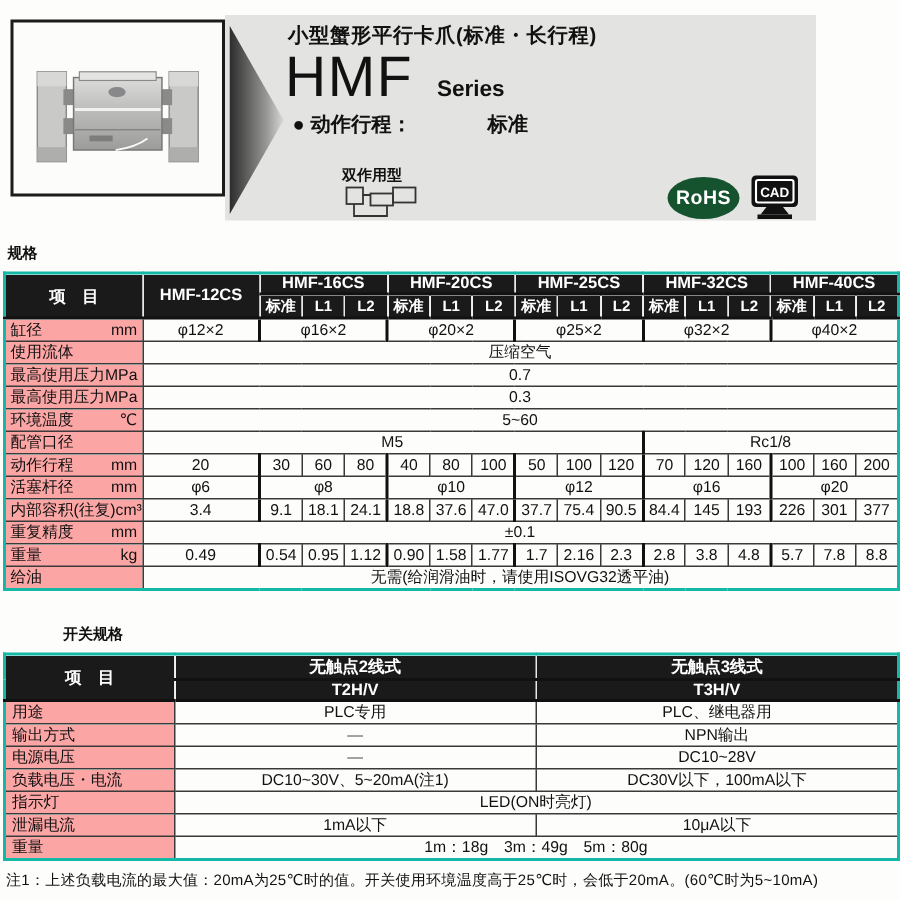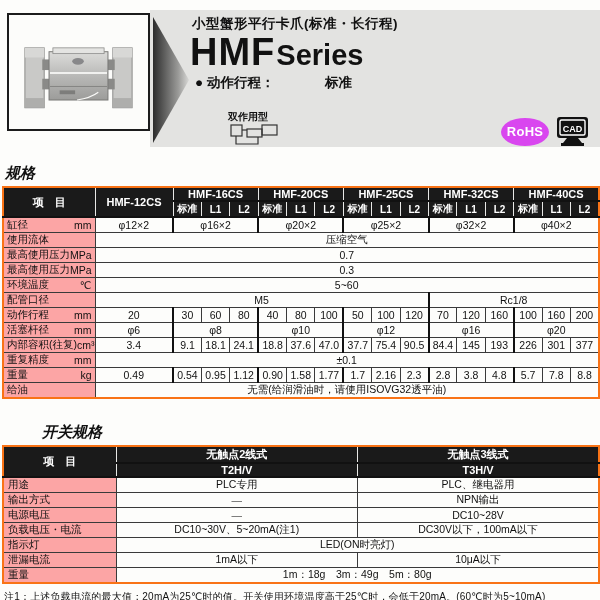--- a/index.html
+++ b/index.html
@@ -1,48 +1,48 @@
 <!DOCTYPE html>
 <html><head>
 <meta charset="utf-8">
 <style>
   * { box-sizing: border-box; margin: 0; padding: 0; }
   html,body { background:#fff; }
   body { font-family: "Liberation Sans", "DejaVu Sans", sans-serif; color:#111; }
   .page { position:relative; width:600px; height:600px; background:#fdfdfb; overflow:hidden; }
 
   
-  .hdr { position:relative; width:600px; height:152px; }
+  .hdr { position:relative; width:544px; height:152px; }
   .band { position:absolute; left:150px; right:0; top:10px; height:137px; background:#e3e3e1; }
   .photo-box { position:absolute; left:7px; top:13px; width:143px; height:118px;
                background:#fcfcfa; border:2px solid #1c1c1c; z-index:2; }
   .photo-box svg { display:block; width:100%; height:100%; }
   .arrow { position:absolute; left:153px; top:17px; z-index:1; }
   .subtitle { position:absolute; left:192px; top:15px; font-size:13.5px; font-weight:bold; letter-spacing:0.5px; }
   .series-line { position:absolute; left:190px; top:31px; white-space:nowrap; }
-  .series-name { font-size:38px; font-weight:bold; letter-spacing:1px; }
-  .series-suffix { font-size:29px; font-weight:bold; margin-left:1px; }
+  .series-name { font-size:38px; font-weight:normal; letter-spacing:1px; }
+  .series-suffix { font-size:15px; font-weight:bold; margin-left:16px; }
   .stroke-block { position:absolute; left:195px; top:74px; font-size:13.5px; font-weight:bold; }
   .stroke-row { display:flex; line-height:17px;gap:44px; }
   .stroke-lead { width:86px; }
   .stroke-name { width:58px; }
   .action-type { position:absolute; left:228px; top:110px; font-size:10px; font-weight:bold; }
   .symbol { position:absolute; left:228px; top:121px; }
   .badges { position:absolute; right:10px; top:116px; display:flex; align-items:center; gap:7px; }
-  .rohs { width:48px; height:28px; background:#d946ef; color:#fff; border-radius:50%;
+  .rohs { width:48px; height:28px; background:#14532d; color:#fff; border-radius:50%;
           display:flex; align-items:center; justify-content:center;
           font-size:13px; font-weight:bold; letter-spacing:0.3px; }
 
   
-  h2.sec { font-size:15px; font-weight:bold; line-height:1; margin:13px 0 6px 5px;font-style:italic; }
+  h2.sec { font-size:10px; font-weight:bold; line-height:1; margin:13px 0 6px 5px; }
   h2.sw { margin-top:25px;margin-left:42px; }
 
   
   table { border-collapse:collapse; table-layout:fixed; width:596px; margin:0 2px;
-          font-size:10.5px; border:2px solid #f97316; }
+          font-size:10.5px; border:2px solid #14b8a6; }
   th, td { padding:0; text-align:center; vertical-align:middle; overflow:hidden; white-space:nowrap; }
   thead th { background:#1a1a1a; color:#fff; font-weight:bold; border:1px solid #e8e8e6;
              border-bottom:2px solid #111; height:14px; font-size:11px; }
   thead th.sub-th { font-size:10px; }
   tbody th, tbody td { border:1px solid #3a3a3a; height:15px; }
   tbody th.row-label { background:#fca5a5; font-weight:normal; text-align:left; }
   tbody th.row-label .cellwrap { display:flex; justify-content:space-between; align-items:center; padding:0 3px 0 3px; }
   tbody td.grp, tbody th.grp-h { border-left:2px solid #111; }
   td.dash { color:#555; }
   .sw-table tbody th.row-label .cellwrap { padding-left:4px; }

